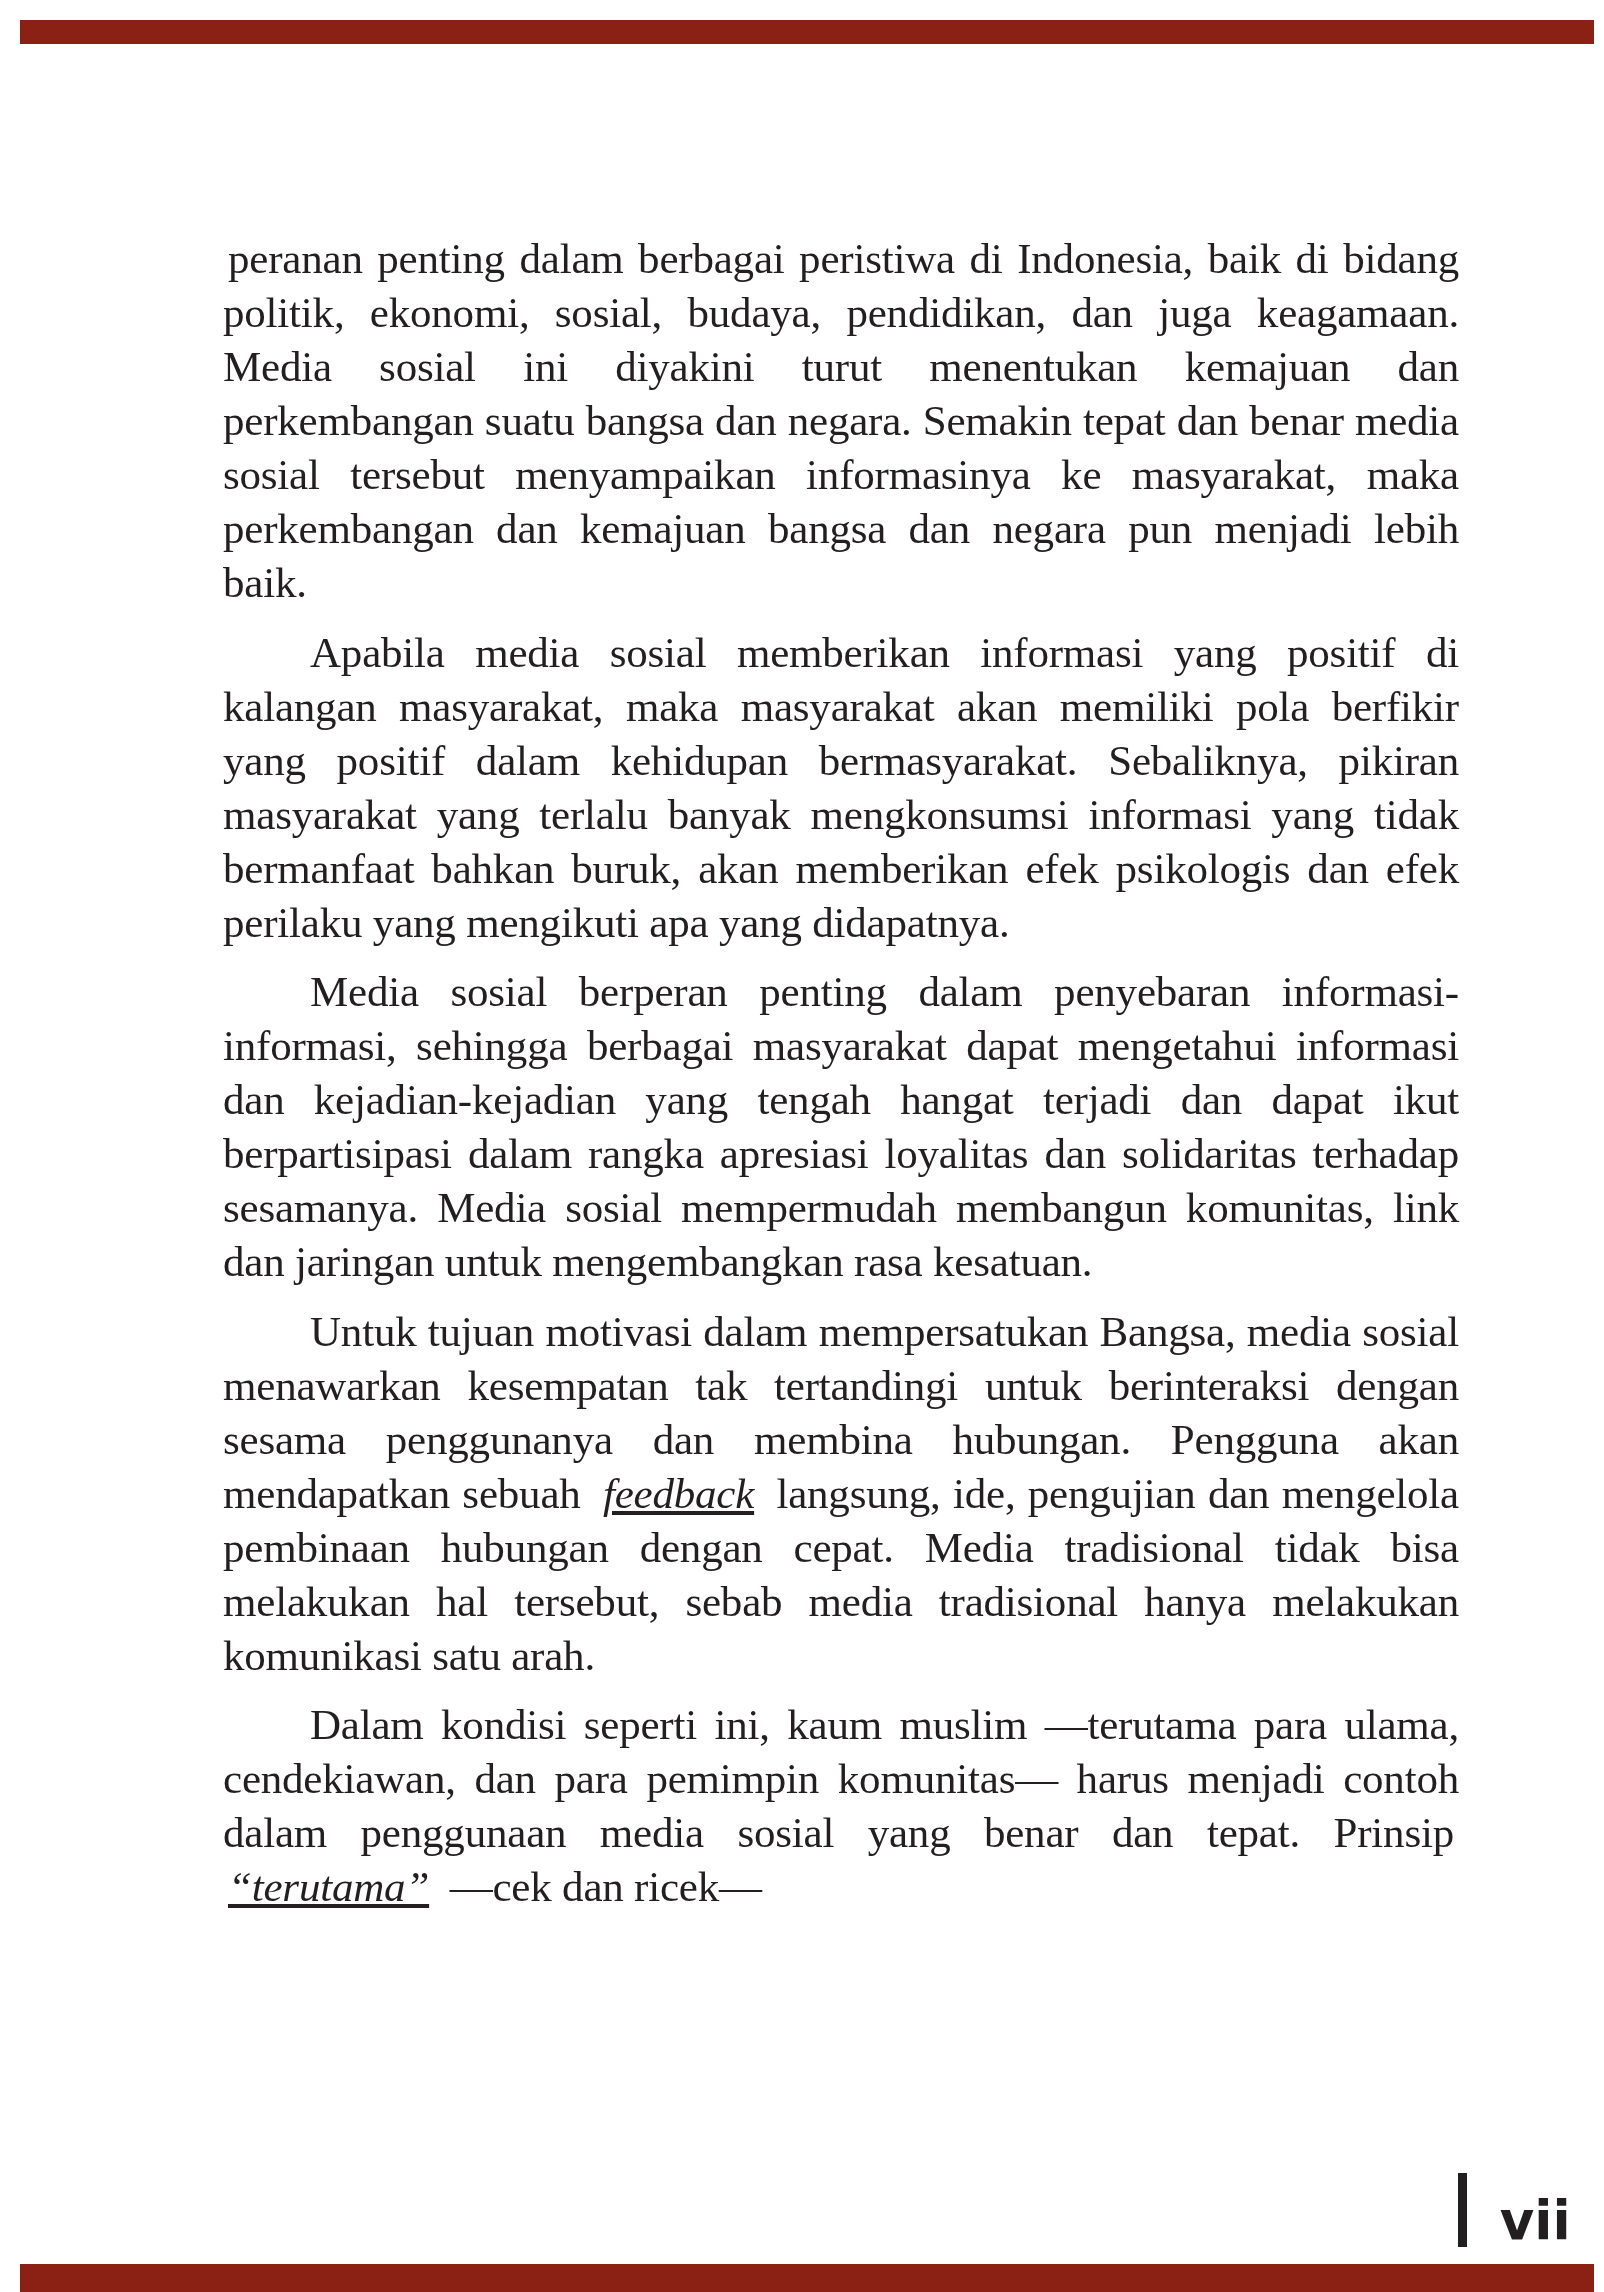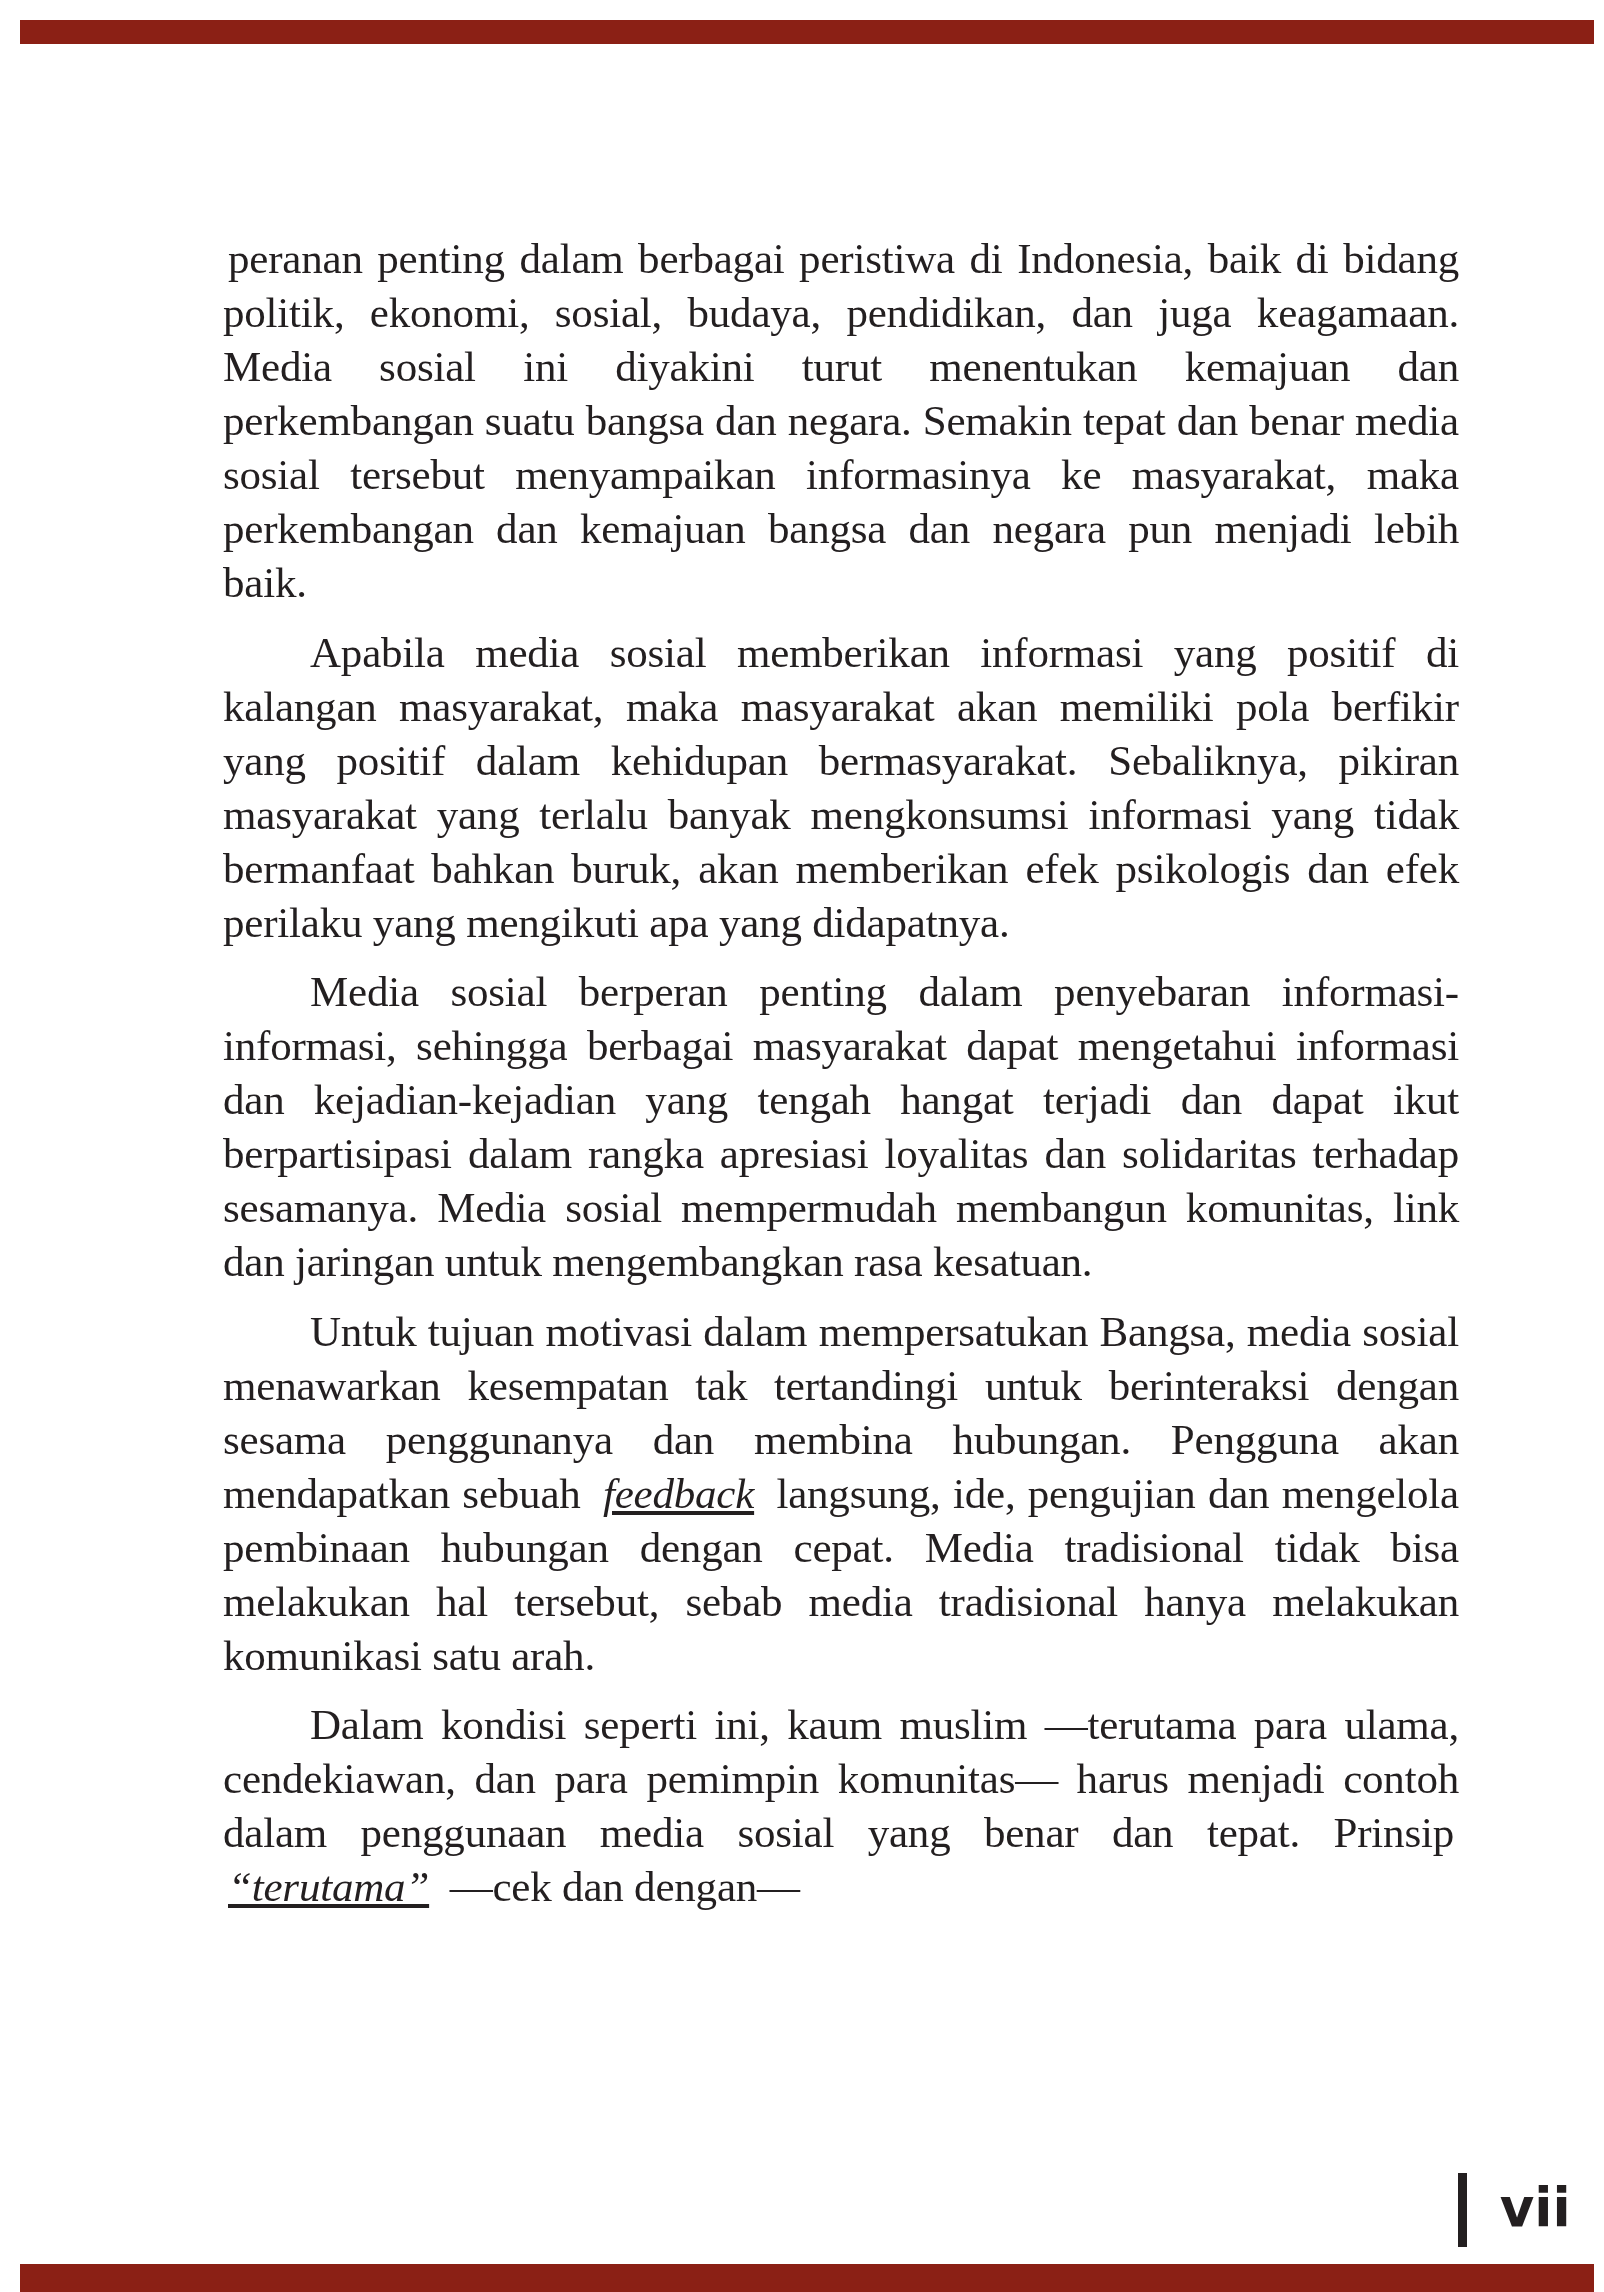--- a/index.html
+++ b/index.html
@@ -41,21 +41,21 @@
   }
   .para.indent{
     text-indent:82px;
   }
   .ital{font-style:italic;text-decoration:underline;}
   .footer{
     position:absolute;
     left:1433px;
     top:2148px;
     display:flex;
-    align-items:flex-start;
+    align-items:flex-end;
     gap:23px;
   }
   .footer-bar{
     width:8.7px;
     height:74px;
     background:var(--text);
   }
   .page-num{
     font-family:"DejaVu Sans", sans-serif;
     font-weight:bold;
@@ -69,21 +69,21 @@
 <body>
 
 <div class="page">
   <div class="band band-top"></div>
 
   <div class="body-text">
       <p class="para"><span>peranan penting dalam berbagai peristiwa di Indonesia, baik di bidang politik, ekonomi, sosial, budaya, pendidikan, dan juga keagamaan. Media sosial ini diyakini turut menentukan kemajuan dan perkembangan suatu bangsa dan negara. Semakin tepat dan benar media sosial tersebut menyampaikan informasinya ke masyarakat, maka perkembangan dan kemajuan bangsa dan negara pun menjadi lebih baik.</span></p>
       <p class="para indent"><span>Apabila media sosial memberikan informasi yang positif di kalangan masyarakat, maka masyarakat akan memiliki pola berfikir yang positif dalam kehidupan bermasyarakat. Sebaliknya, pikiran masyarakat yang terlalu banyak mengkonsumsi informasi yang tidak bermanfaat bahkan buruk, akan memberikan efek psikologis dan efek perilaku yang mengikuti apa yang didapatnya.</span></p>
       <p class="para indent"><span>Media sosial berperan penting dalam penyebaran informasi-informasi, sehingga berbagai masyarakat dapat mengetahui informasi dan kejadian-kejadian yang tengah hangat terjadi dan dapat ikut berpartisipasi dalam rangka apresiasi loyalitas dan solidaritas terhadap sesamanya. Media sosial mempermudah membangun komunitas, link dan jaringan untuk mengembangkan rasa kesatuan.</span></p>
       <p class="para indent"><span>Untuk tujuan motivasi dalam mempersatukan Bangsa, media sosial menawarkan kesempatan tak tertandingi untuk berinteraksi dengan sesama penggunanya dan membina hubungan. Pengguna akan mendapatkan sebuah </span><span class="ital">feedback</span><span> langsung, ide, pengujian dan mengelola pembinaan hubungan dengan cepat. Media tradisional tidak bisa melakukan hal tersebut, sebab media tradisional hanya melakukan komunikasi satu arah.</span></p>
-      <p class="para indent"><span>Dalam kondisi seperti ini, kaum muslim —terutama para ulama, cendekiawan, dan para pemimpin komunitas— harus menjadi contoh dalam penggunaan media sosial yang benar dan tepat. Prinsip </span><span class="ital">“terutama”</span><span> —cek dan dengan—</span></p>
+      <p class="para indent"><span>Dalam kondisi seperti ini, kaum muslim —terutama para ulama, cendekiawan, dan para pemimpin komunitas— harus menjadi contoh dalam penggunaan media sosial yang benar dan tepat. Prinsip </span><span class="ital">“terutama”</span><span> —cek dan ricek—</span></p>
     </div>
 
   <div class="footer">
     <div class="footer-bar"></div>
     <div class="page-num">vii</div>
   </div>
 
   <div class="band band-bottom"></div>
 </div>
 

